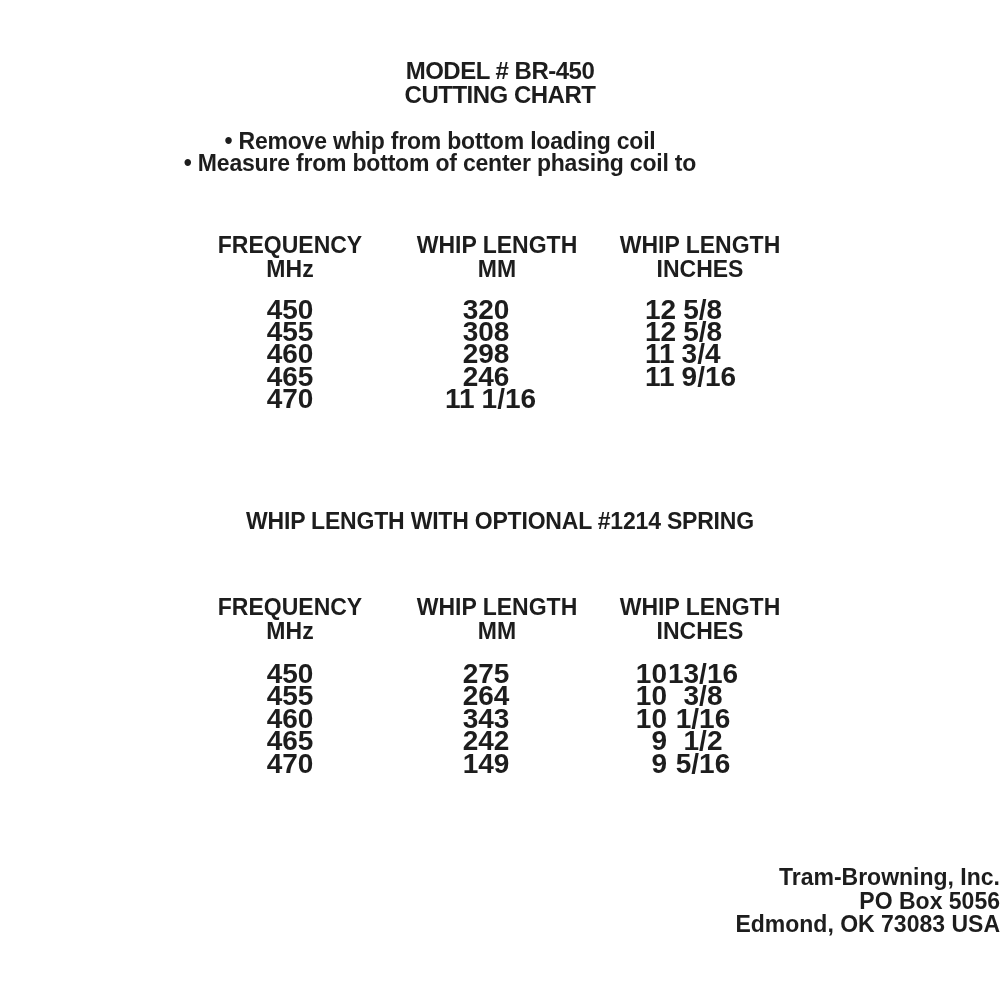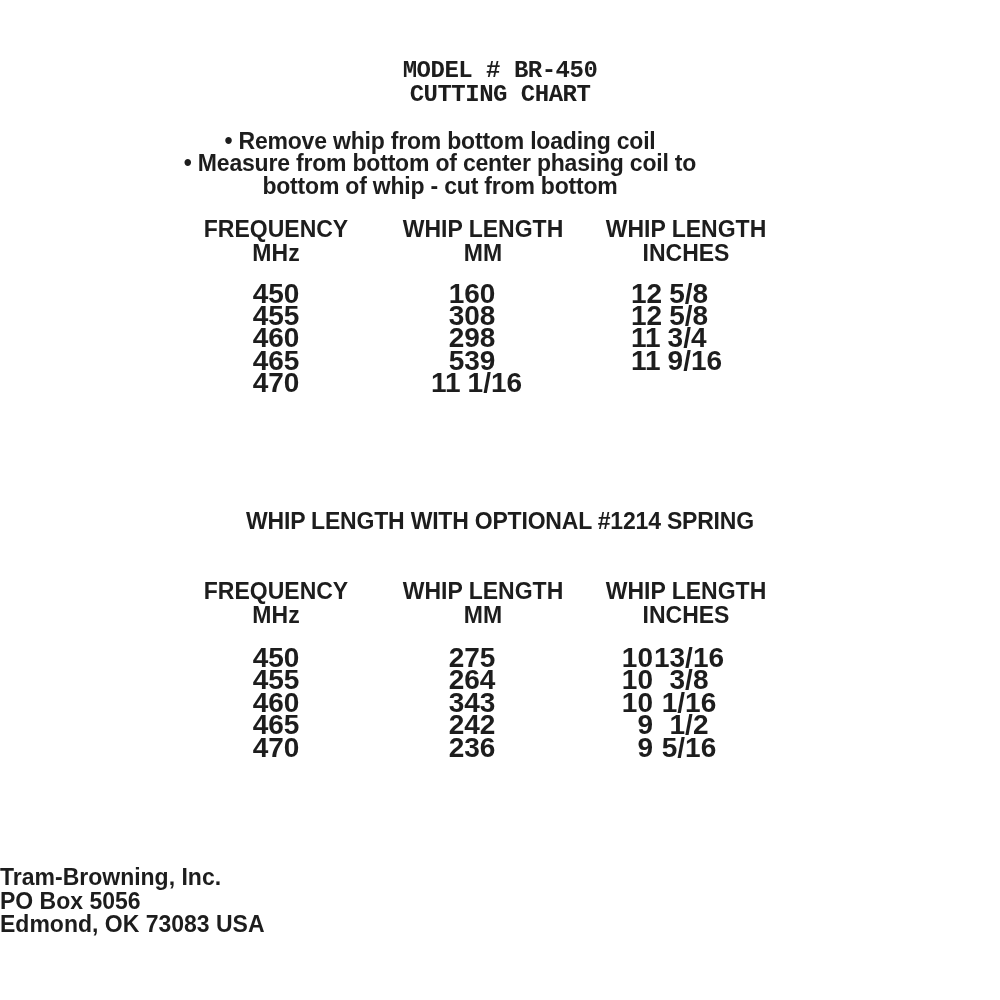--- a/index.html
+++ b/index.html
@@ -7,28 +7,28 @@
     width: 1000px; height: 1000px;
     background: #ffffff;
     font-family: "Liberation Sans", sans-serif;
     font-weight: bold;
     color: #1d1d1d;
   }
   .page { position: relative; width: 1000px; height: 1000px; overflow: hidden; background: #ffffff; }
 
   .title {
     position: absolute; top: 59px; left: 0; width: 1000px;
-    text-align: center; font-size: 24px; line-height: 23.5px; letter-spacing: -0.5px; font-family: Liberation Mono, monospace;
+    text-align: center; font-size: 24px; line-height: 23.5px; letter-spacing: -0.5px;
   }
   .bullets {
     position: absolute; top: 130px; left: 0; width: 880px;
     text-align: center; font-size: 23px; line-height: 22.4px; letter-spacing: -0.2px;
   }
 
-  .table { position: absolute; left: 176px; width: 620px; }
+  .table { position: absolute; left: 190px; width: 620px; margin-top: 16px; }
   .t1 { top: 218px; }
   .t2 { top: 580px; }
 
   .thead { display: flex; font-size: 23px; line-height: 23.5px; text-align: center; }
   .c1 { width: 200px; }
   .c2 { width: 200px; }
   .c3 { width: 220px; }
   .thead .c2 { position: relative; left: 7px; }
 
   .tbody { font-size: 28px; line-height: 22.4px; }
@@ -42,58 +42,57 @@
   .t2 .in-whole { width: 77px; text-align: right; }
   .t2 .in-frac  { width: 72px; text-align: center; }
 
   .section-heading {
     position: absolute; top: 510px; left: 0; width: 1000px;
     text-align: center; font-size: 23px; line-height: 23px; letter-spacing: -0.2px;
   }
 
   .footer {
     position: absolute; top: 866px; left: 0; width: 1000px;
-    text-align: left; font-size: 23px; line-height: 23.5px;
+    text-align: right; font-size: 23px; line-height: 23.5px;
   }
 </style>
 </head>
 <body>
 
 <div class="page">
 
   <div class="title">
     <div>MODEL # BR-450</div>
     <div>CUTTING CHART</div>
   </div>
 
   <div class="bullets">
     <div>• Remove whip from bottom loading coil</div>
     <div>• Measure from bottom of center phasing coil to</div>
-    <div>bottom of whip - cut from bottom</div>
   </div>
 
   <div class="table t1">
     <div class="thead">
       <div class="c1">
         <div>FREQUENCY</div>
         <div>MHz</div>
       </div>
       <div class="c2">
         <div>WHIP LENGTH</div>
         <div>MM</div>
       </div>
       <div class="c3">
         <div>WHIP LENGTH</div>
         <div>INCHES</div>
       </div>
     </div>
     <div class="tbody">
         <div class="trow">
           <div class="cell c1">450</div>
-          <div class="cell c2">160</div>
+          <div class="cell c2">320</div>
           <div class="cell c3">
             <div class="in-whole">12</div>
             <div class="in-frac">5/8</div>
           </div>
         </div>
         <div class="trow">
           <div class="cell c1">455</div>
           <div class="cell c2">308</div>
           <div class="cell c3">
             <div class="in-whole">12</div>
@@ -103,21 +102,21 @@
         <div class="trow">
           <div class="cell c1">460</div>
           <div class="cell c2">298</div>
           <div class="cell c3">
             <div class="in-whole">11</div>
             <div class="in-frac">3/4</div>
           </div>
         </div>
         <div class="trow">
           <div class="cell c1">465</div>
-          <div class="cell c2">539</div>
+          <div class="cell c2">246</div>
           <div class="cell c3">
             <div class="in-whole">11</div>
             <div class="in-frac">9/16</div>
           </div>
         </div>
         <div class="trow">
           <div class="cell c1">470</div>
           <div class="cell c3">
             <div class="in-whole">11</div>
             <div class="in-frac">1/16</div>
@@ -171,21 +170,21 @@
         <div class="trow">
           <div class="cell c1">465</div>
           <div class="cell c2">242</div>
           <div class="cell c3">
             <div class="in-whole">9</div>
             <div class="in-frac">1/2</div>
           </div>
         </div>
         <div class="trow">
           <div class="cell c1">470</div>
-          <div class="cell c2">236</div>
+          <div class="cell c2">149</div>
           <div class="cell c3">
             <div class="in-whole">9</div>
             <div class="in-frac">5/16</div>
           </div>
         </div>
       </div>
   </div>
 
   <div class="footer">
     <div>Tram-Browning, Inc.</div>

